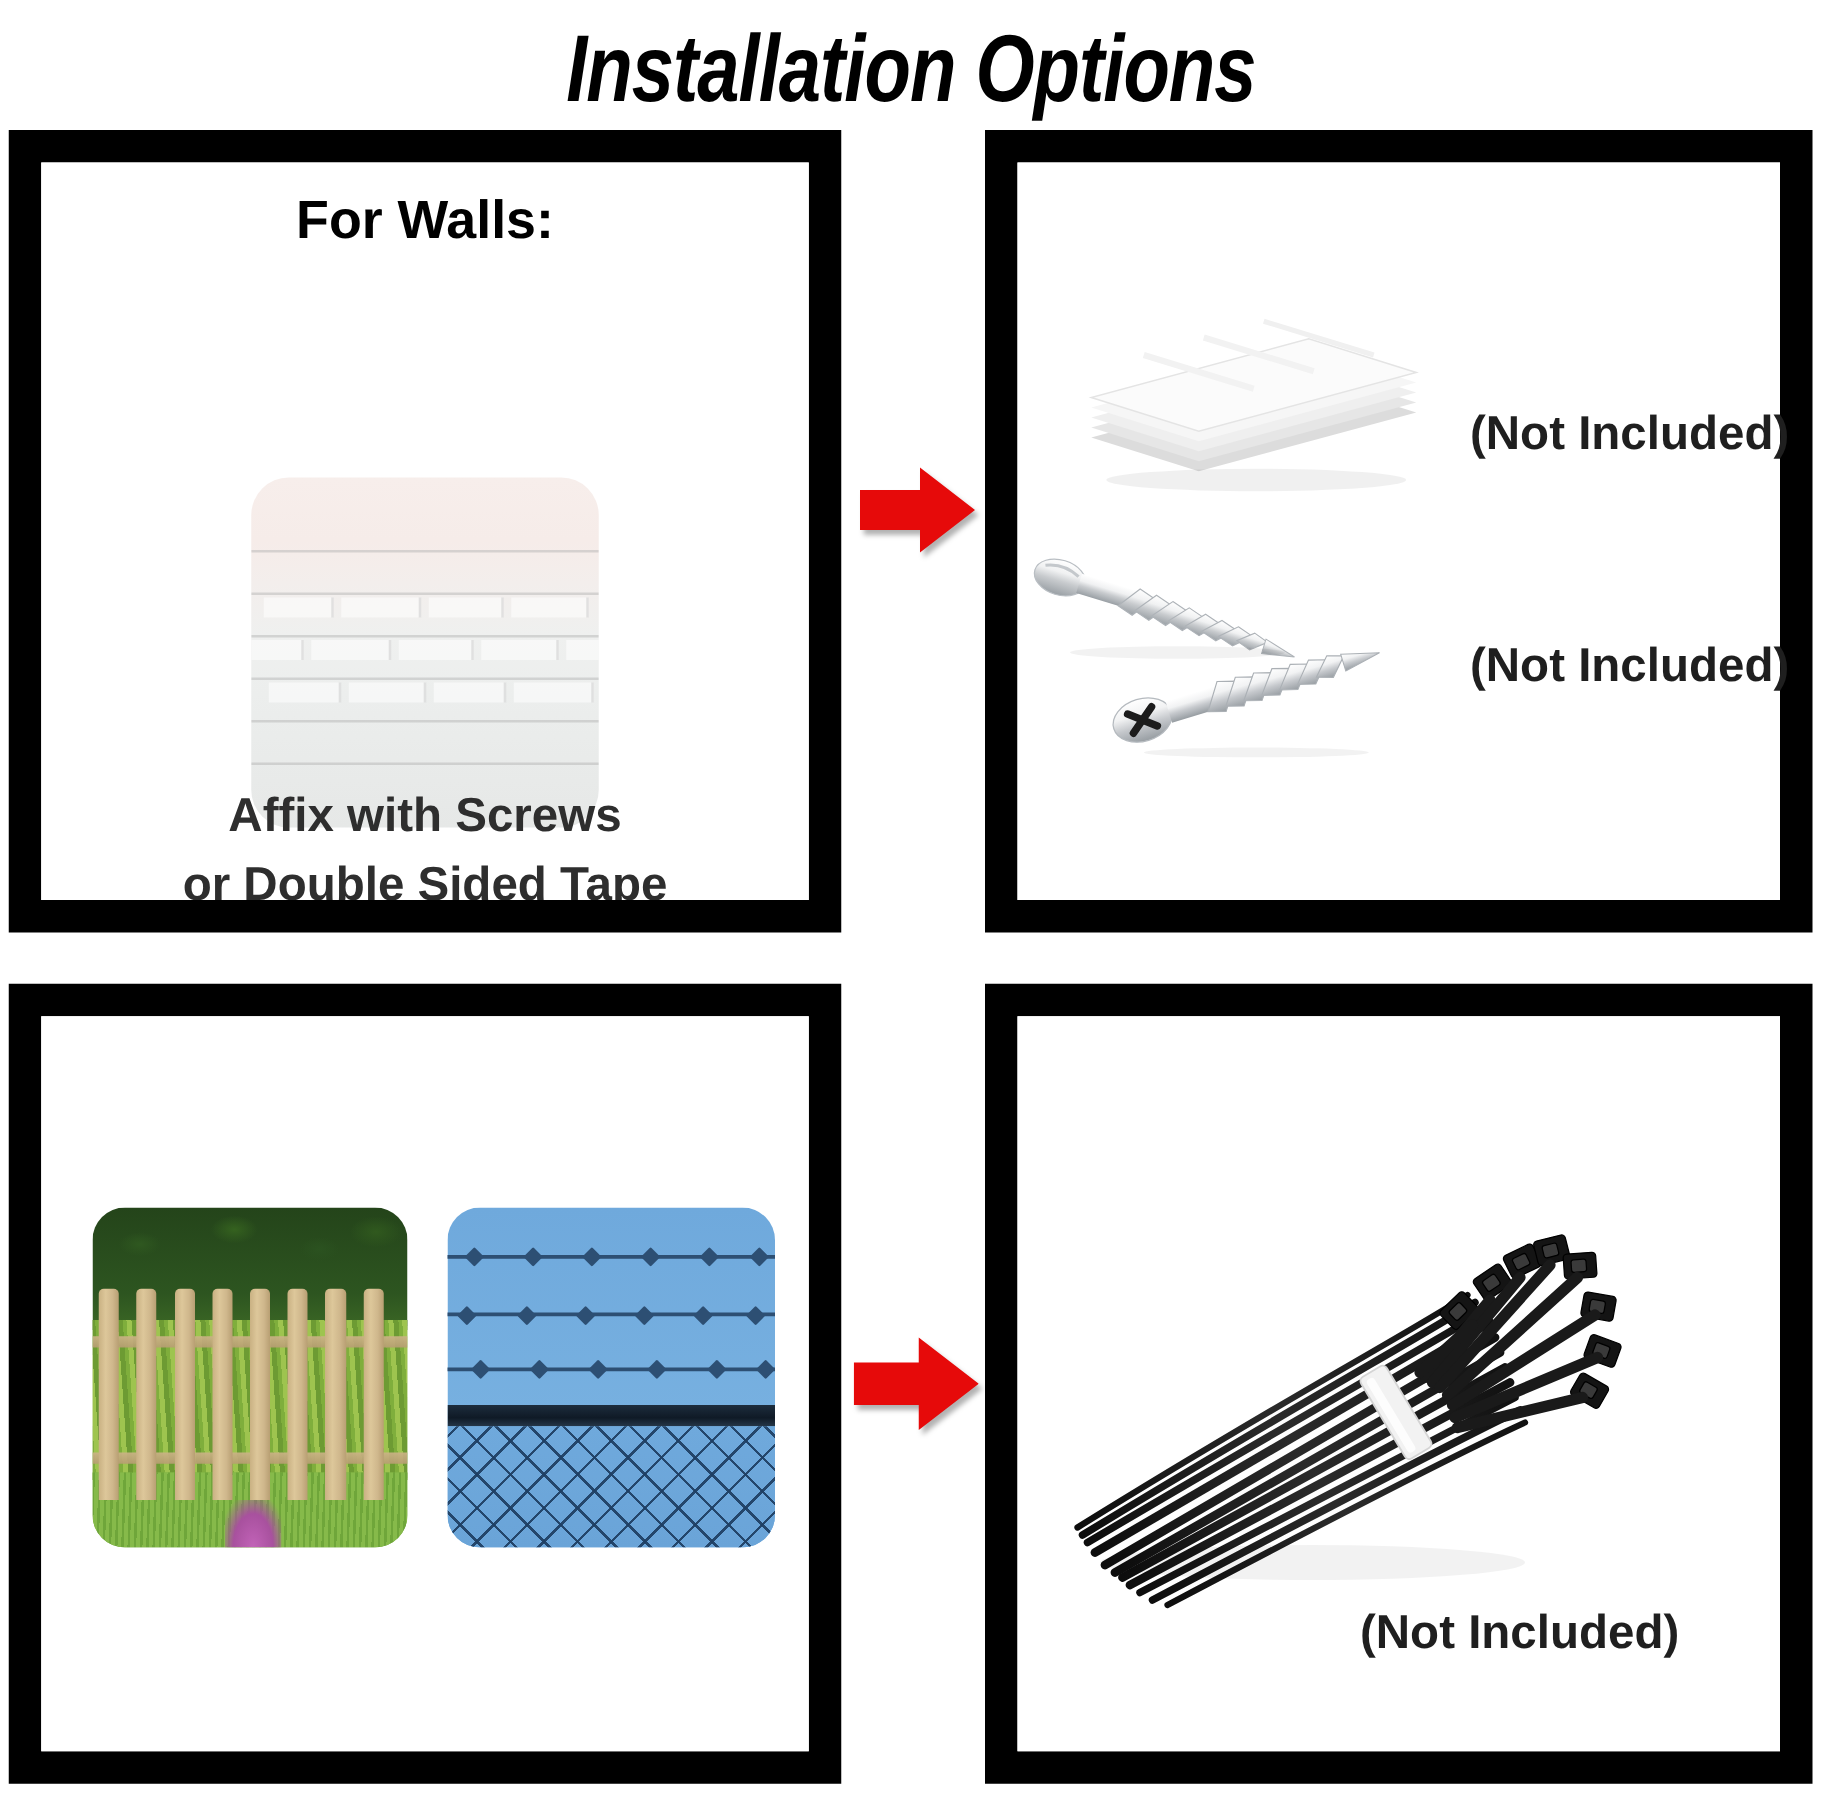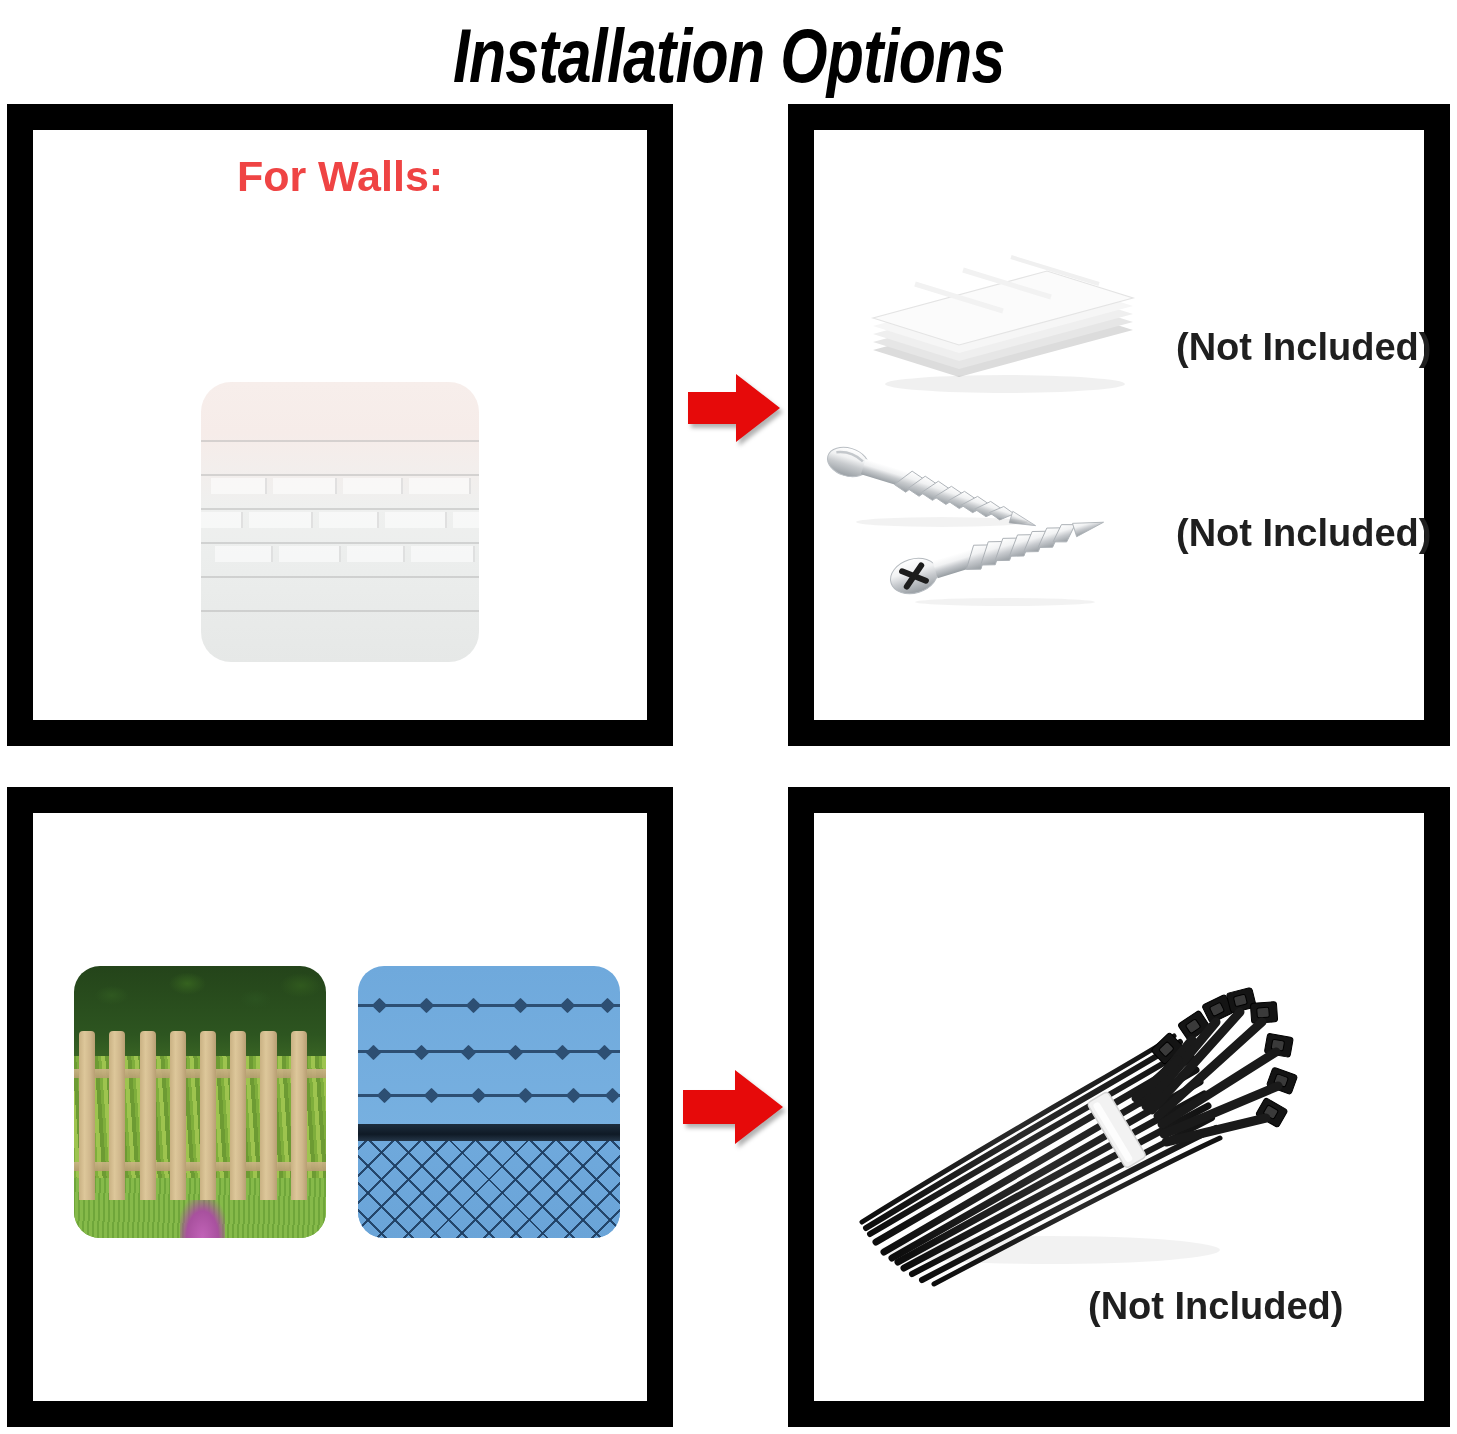--- a/index.html
+++ b/index.html
@@ -59,21 +59,21 @@
   #panel-fence      { left: 7px;   top: 787px;  width: 666px; height: 640px; }
   #panel-fence-hw   { left: 788px; top: 787px;  width: 662px; height: 640px; }
 
   
   .panel-heading {
     position: absolute;
     width: 100%;
     text-align: center;
     font-size: 43px;
     font-weight: bold;
-    color: #ef4444;
+    color: #000000;
     letter-spacing: 0px;
   }
   .panel-caption {
     position: absolute;
     width: 100%;
     text-align: center;
     font-size: 38px;
     font-weight: bold;
     color: #2e2e2e;
     line-height: 1.45;
@@ -260,20 +260,24 @@
       <div class="wall-brick" style="left:48px; top:130px; width:62px;"></div>
       <div class="wall-brick" style="left:118px; top:130px; width:58px;"></div>
       <div class="wall-brick" style="left:184px; top:130px; width:60px;"></div>
       <div class="wall-brick" style="left:252px; top:130px; width:30px;"></div>
       <div class="wall-brick" style="left:14px; top:164px; width:56px;"></div>
       <div class="wall-brick" style="left:78px; top:164px; width:60px;"></div>
       <div class="wall-brick" style="left:146px; top:164px; width:56px;"></div>
       <div class="wall-brick" style="left:210px; top:164px; width:62px;"></div>
     </div>
 
+    <div class="panel-caption" style="top:496px;">
+      <div>Affix with Screws</div>
+      <div>or Double Sided Tape</div>
+    </div>
 
   </div>
 </div>
 
 <div class="red-arrow" id="arrow-walls">
   <svg viewBox="0 0 92 72" width="92" height="72" aria-hidden="true">
     <polygon points="0,20 48,20 48,2 92,36 48,70 48,52 0,52" fill="#e60a0a"></polygon>
   </svg>
 </div>
 

